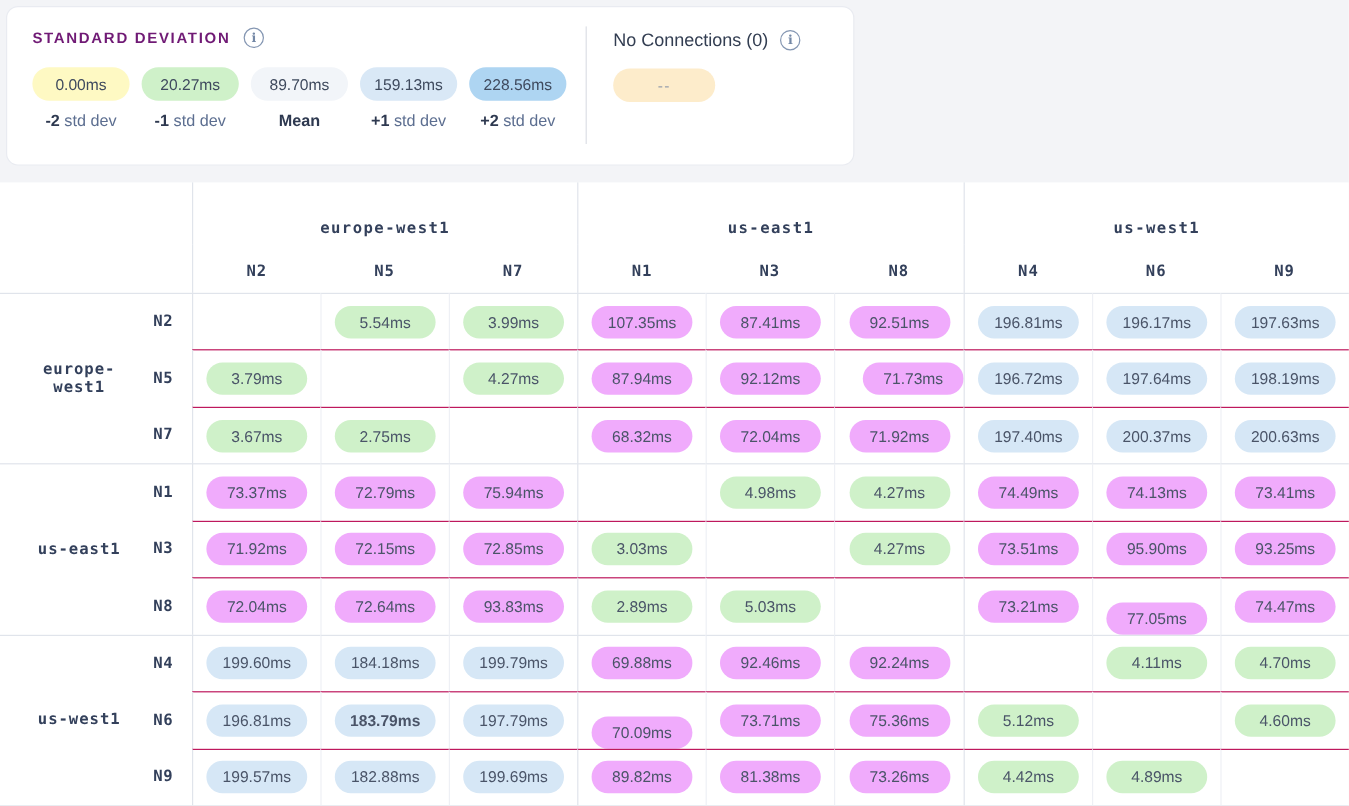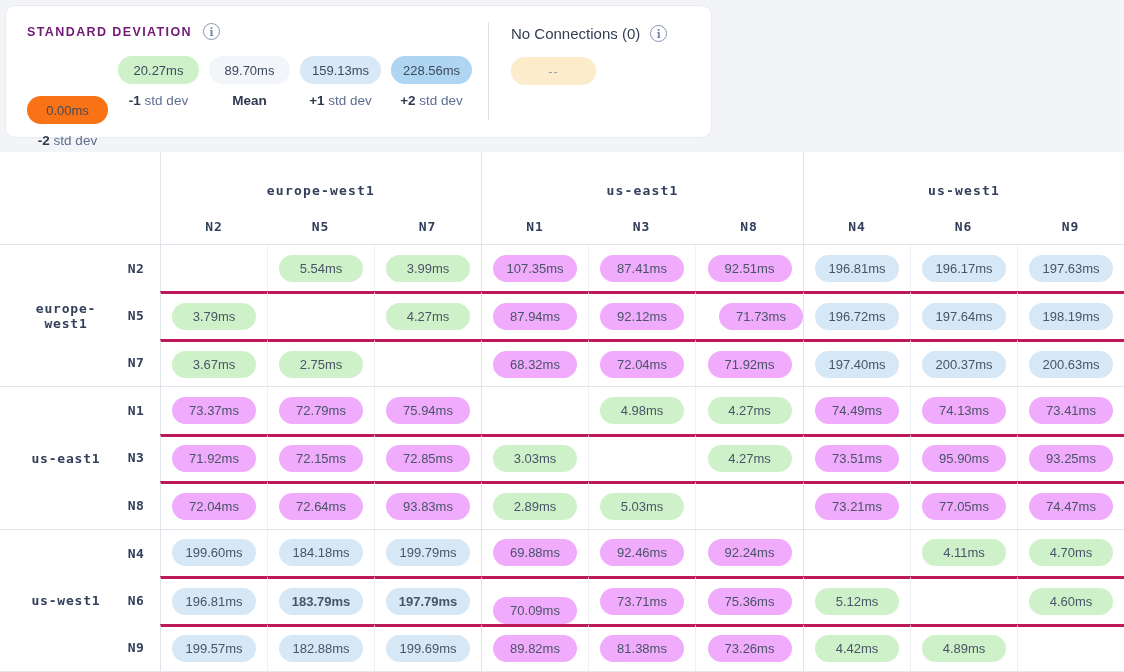--- a/index.html
+++ b/index.html
@@ -46,21 +46,21 @@
     position:absolute;left:0;top:152px;width:1124px;height:520px;
     background:#ffffff;border-bottom:1px solid #e4e8ee;box-sizing:border-box;
     display:grid;
     grid-template-columns:160px repeat(9, 1fr);
     grid-template-rows:52px 40px repeat(9, 1fr);
   }
   .cell{box-sizing:border-box;display:flex;align-items:center;justify-content:center;}
   .bL-strong{border-left:1px solid #e0e4eb;}
   .bL-light{border-left:1px solid #eef0f5;}
   .bT-strong{border-top:1px solid #e0e4eb;}
-  .bT-light{border-top:3px solid #be185d;}
+  .bT-light{border-top:1px solid #be185d;}
   .ghead{align-items:flex-end;padding-bottom:6px;}
   .ghead span{
     font-family:"DejaVu Sans Mono", monospace;font-weight:bold;font-size:13px;
     letter-spacing:1.2px;color:#33405b;
   }
   .nhead{
     font-family:"DejaVu Sans Mono", monospace;font-weight:bold;font-size:13px;
     letter-spacing:0.8px;color:#33405b;padding-top:4px;
   }
   .rhead{position:relative;}
@@ -78,21 +78,21 @@
     letter-spacing:0.5px;color:#33405b;
   }
   .pill{
     display:inline-flex;align-items:center;justify-content:center;
     min-width:84px;height:27px;padding:0 13px;border-radius:14px;
     box-sizing:border-box;font-size:13px;color:#4a5468;cursor:default;
   }
   .green{background:#cff1c9;}
   .gray{background:#f0abfc;}
   .blue{background:#d6e7f6;}
-  .lg-m2{background:#f97316;margin-top:40px;}
+  .lg-m2{background:#fef9c3;}
   .lg-m1{background:#cff1c9;}
   .lg-mean{background:#f2f5f9;}
   .lg-p1{background:#d9e8f6;}
   .lg-p2{background:#aed5f2;}
   .lg-none{background:#fdeccb;}
 </style>
 </head>
 <body>
 
 <div class="legend-card">
@@ -313,21 +313,21 @@
     <div class="cell dcell bL-strong bT-light" style="grid-area: 8 / 5 / 9 / 6;">
       <span class="pill green">2.89ms</span>
     </div>
     <div class="cell dcell bL-light bT-light" style="grid-area: 8 / 6 / 9 / 7;">
       <span class="pill green">5.03ms</span>
     </div>
     <div class="cell dcell bL-light bT-light" style="grid-area: 8 / 7 / 9 / 8;"></div>
     <div class="cell dcell bL-strong bT-light" style="grid-area: 8 / 8 / 9 / 9;">
       <span class="pill gray">73.21ms</span>
     </div>
-    <div class="cell dcell bL-light bT-light" style="grid-area: 8 / 9 / 9 / 10;">
+    <div class="cell dcell bL-light bT-light" style="grid-area: 8 / 9 / 9 / 10; align-items: flex-end;">
       <span class="pill gray">77.05ms</span>
     </div>
     <div class="cell dcell bL-light bT-light" style="grid-area: 8 / 10 / 9 / 11;">
       <span class="pill gray">74.47ms</span>
     </div>
     <div class="cell dcell bL-strong bT-strong" style="grid-area: 9 / 2 / 10 / 3;">
       <span class="pill blue">199.60ms</span>
     </div>
     <div class="cell dcell bL-light bT-strong" style="grid-area: 9 / 3 / 10 / 4;">
       <span class="pill blue">184.18ms</span>
@@ -350,21 +350,21 @@
     </div>
     <div class="cell dcell bL-light bT-strong" style="grid-area: 9 / 10 / 10 / 11;">
       <span class="pill green">4.70ms</span>
     </div>
     <div class="cell dcell bL-strong bT-light" style="grid-area: 10 / 2 / 11 / 3;">
       <span class="pill blue">196.81ms</span>
     </div>
     <div class="cell dcell bL-light bT-light" style="grid-area: 10 / 3 / 11 / 4; font-weight: bold;">
       <span class="pill blue">183.79ms</span>
     </div>
-    <div class="cell dcell bL-light bT-light" style="grid-area: 10 / 4 / 11 / 5; font-weight: bold;">
+    <div class="cell dcell bL-light bT-light" style="grid-area: 10 / 4 / 11 / 5;">
       <span class="pill blue">197.79ms</span>
     </div>
     <div class="cell dcell bL-strong bT-light" style="grid-area: 10 / 5 / 11 / 6; align-items: flex-end;">
       <span class="pill gray">70.09ms</span>
     </div>
     <div class="cell dcell bL-light bT-light" style="grid-area: 10 / 6 / 11 / 7;">
       <span class="pill gray">73.71ms</span>
     </div>
     <div class="cell dcell bL-light bT-light" style="grid-area: 10 / 7 / 11 / 8;">
       <span class="pill gray">75.36ms</span>

